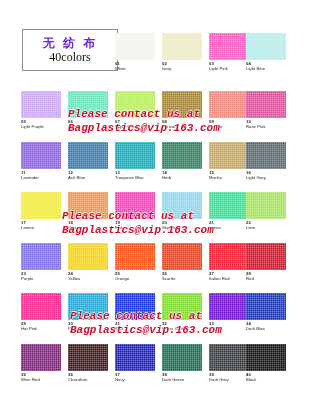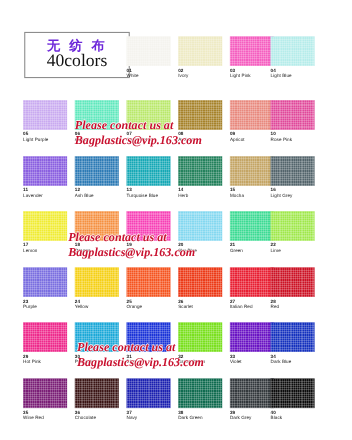--- a/index.html
+++ b/index.html
@@ -35,21 +35,21 @@
   #title-cn {
     font-family: "DejaVu Sans", sans-serif;
     font-size: 12px;
     font-weight: 700;
     color: #6d28d9;
     letter-spacing: 2px;
     white-space: nowrap;
   }
   #title-en {
     font-family: "Liberation Serif", serif;
-    font-size: 16px;
+    font-size: 12px;
     font-weight: 400;
     color: #111111;
     margin-top: 1px;
     white-space: nowrap;
   }
 
   
   #swatch-grid {
     position: absolute;
     left: 0;
@@ -94,21 +94,21 @@
     color: #1a1a1a;
     display: block;
     margin-top: 0.5px;
     letter-spacing: 0.05px;
     white-space: nowrap;
   }
 
   
   .watermark {
     position: absolute;
-    font-family: Liberation Serif, serif;
+    font-family: Liberation Mono, monospace;
     font-style: italic;
     font-weight: 700;
     color: #c8102e;
     font-size: 11px;
     line-height: 1.25;
     white-space: nowrap;
     text-shadow:
       0.6px 0 0 rgba(255,255,255,0.85),
      -0.6px 0 0 rgba(255,255,255,0.85),
       0 0.6px 0 rgba(255,255,255,0.85),

